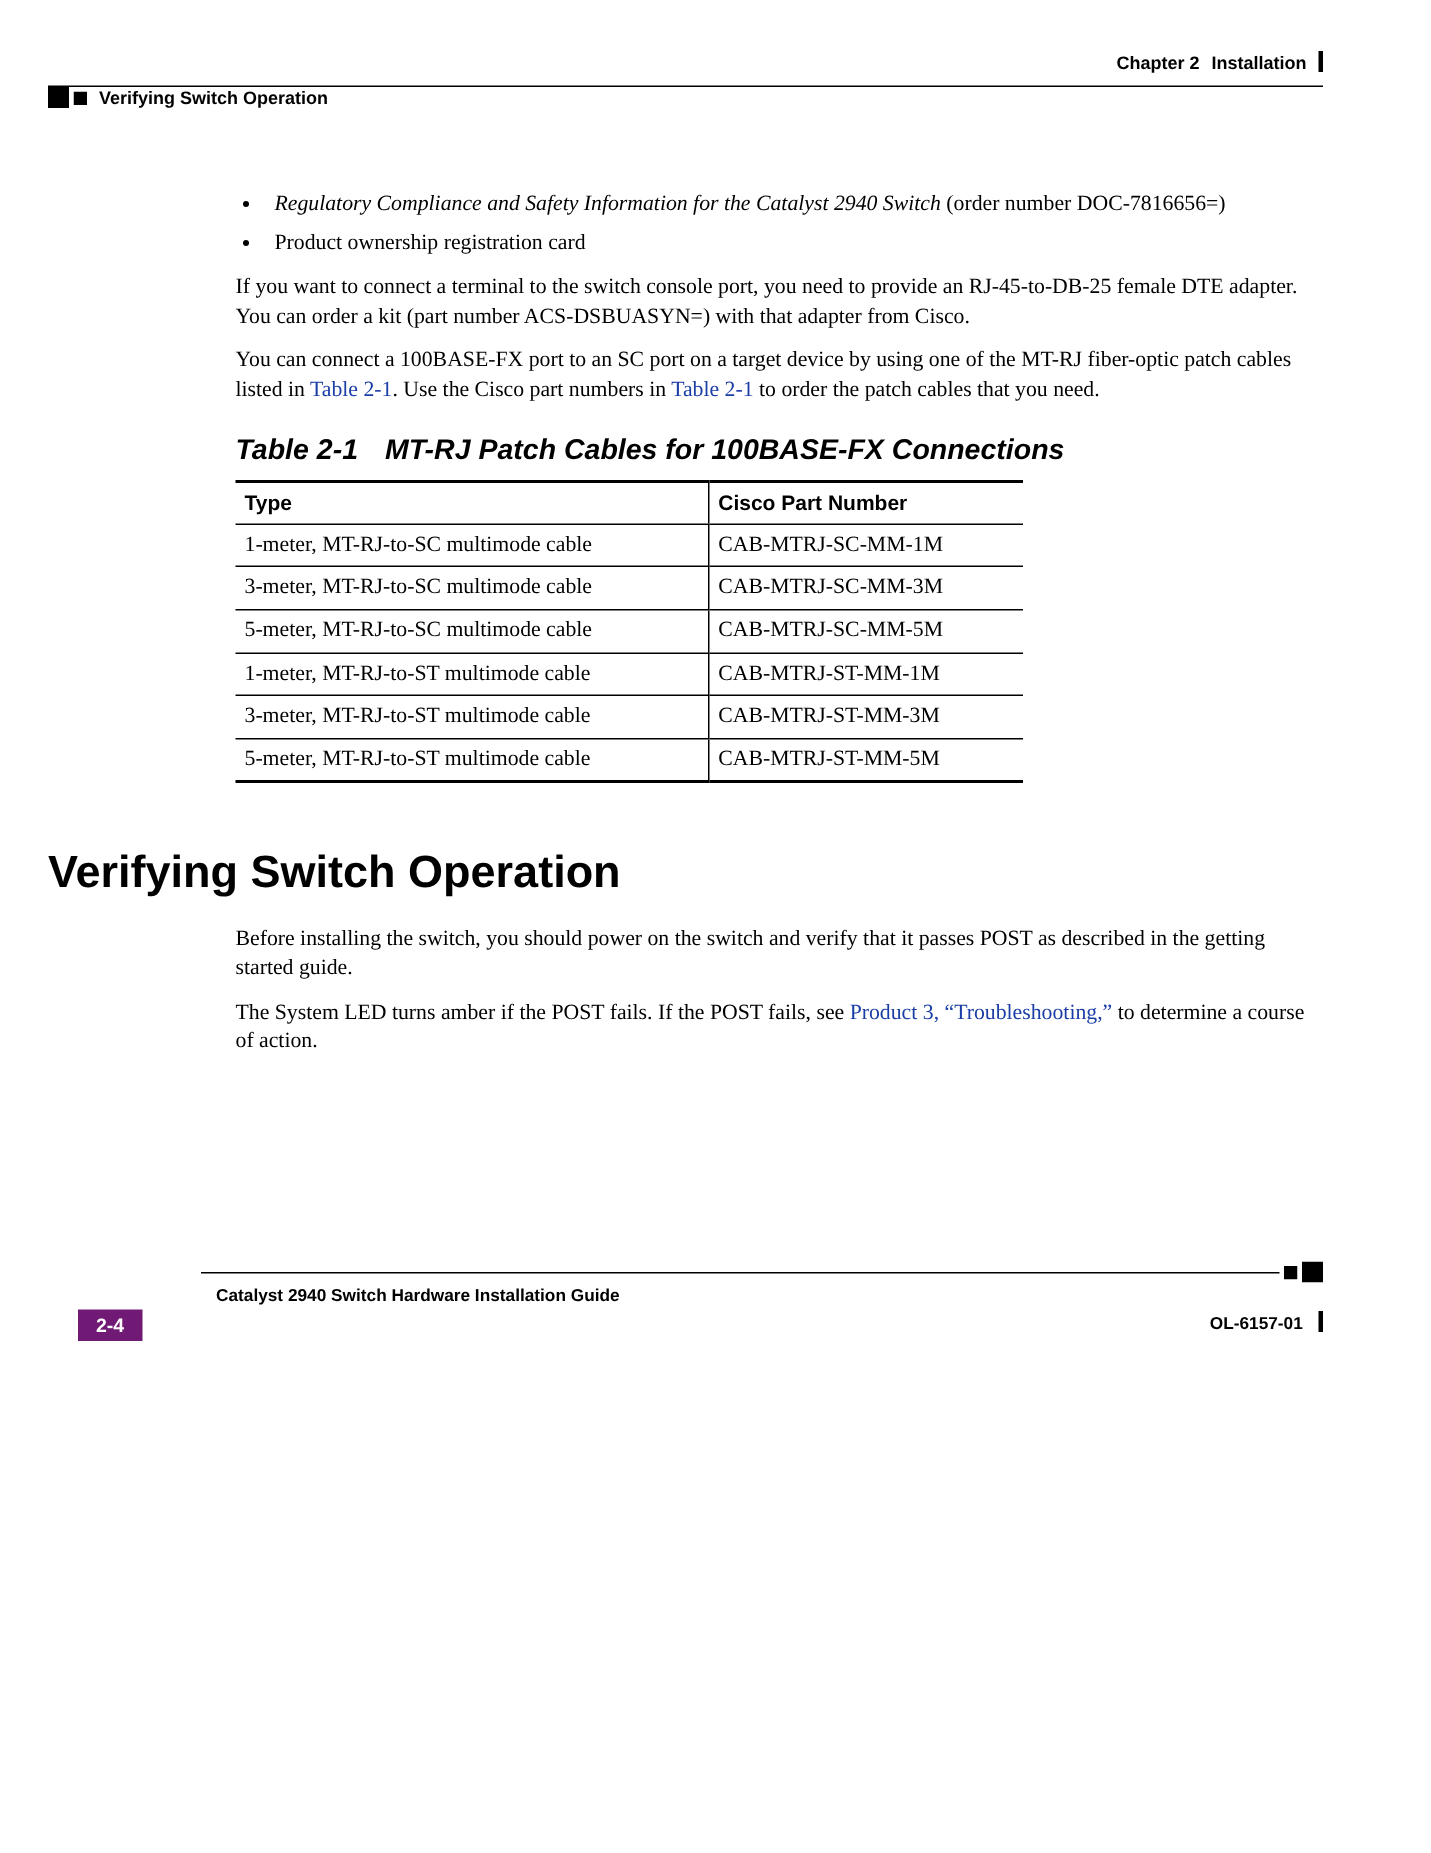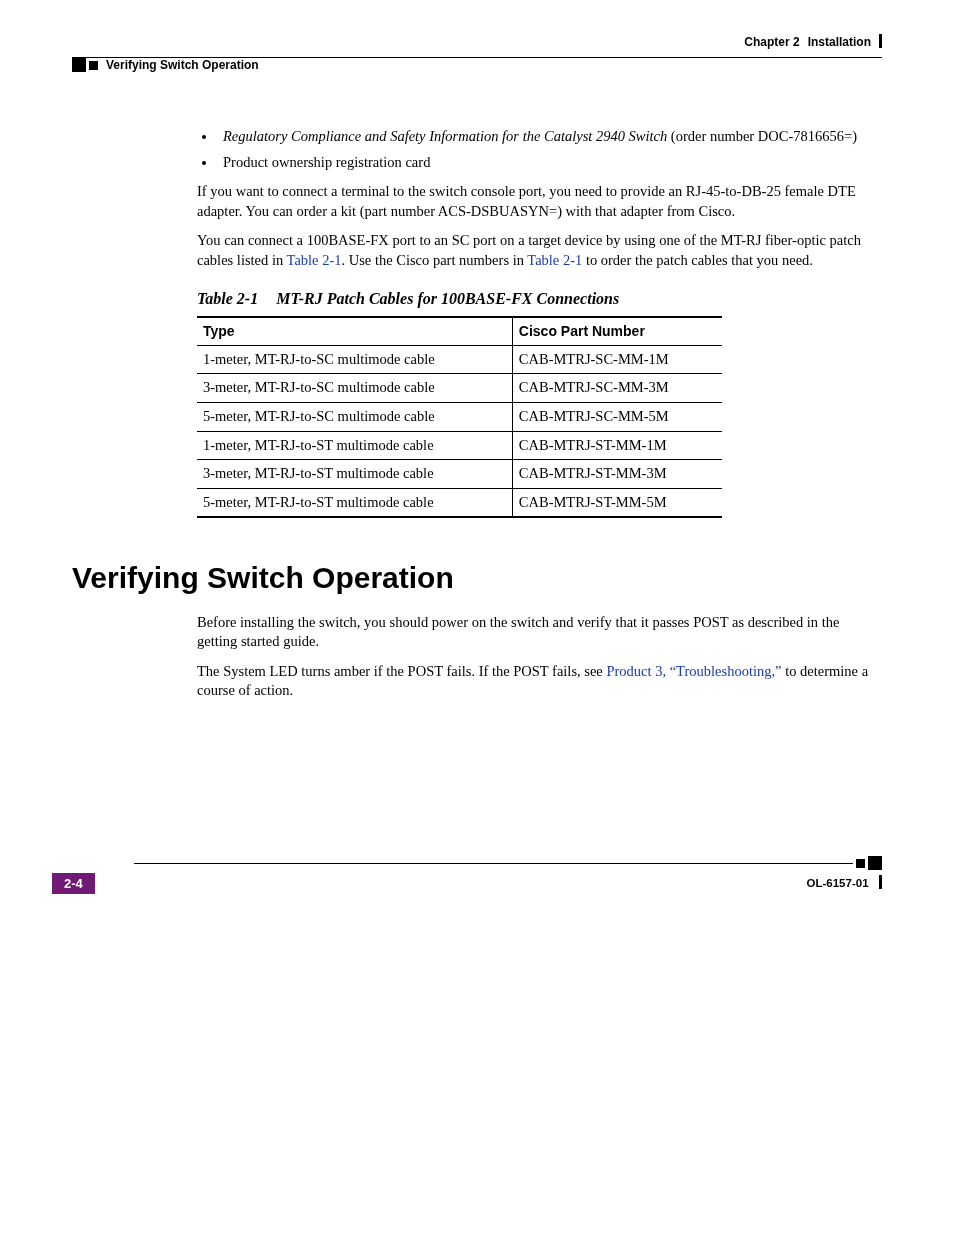--- a/index.html
+++ b/index.html
@@ -8,21 +8,21 @@
     background: #fff;
     font-family: "Times New Roman", Times, serif;
     color: #000;
     width: 954px;
   }
   .page {
     position: relative;
     width: 954px;
     height: 932px;
     box-sizing: border-box;
-    padding: 35px 72px 0 72px;
+    padding: 35px 72px 0 32px;
   }
   
   .hdr {
     font-family: Arial, Helvetica, sans-serif;
     font-weight: bold;
   }
   .hdr-right {
     display: flex;
     align-items: center;
     justify-content: flex-end;
@@ -80,24 +80,24 @@
   ul.bullets li {
     margin-bottom: 6px;
     padding-left: 6px;
   }
   .italic { font-style: italic; }
   p.para { margin: 10px 0; }
   a.xref { color: #1a3da6; text-decoration: none; }
 
   
   .tbl-caption {
-    font-family: Liberation Serif, serif;
+    font-family: Liberation Sans, sans-serif;
     font-weight: bold;
     font-style: italic;
-    font-size: 16px;
+    font-size: 19px;
     margin-top: 18px;
     margin-bottom: 6px;
   }
   .tbl-caption .tbl-num { margin-right: 18px; }
   table.data {
     border-collapse: collapse;
     width: 525px;
     font-size: 14.5px;
   }
   table.data th {
@@ -281,20 +281,21 @@
       <hr class="foot-rule">
       <span class="foot-boxes">
         <svg class="black-box-small" viewBox="0 0 10 10" style="margin-left:3px;">
             <rect width="10" height="10" fill="#000"></rect>
           </svg>
         <svg class="black-box-big" viewBox="0 0 10 10" style="margin-left:3px;">
             <rect width="10" height="10" fill="#000"></rect>
           </svg>
       </span>
     </div>
+    <div class="foot-title">Catalyst 2940 Switch Hardware Installation Guide</div>
     <div class="foot-row">
       <span class="pagenum-badge">2-4</span>
       <span>
         <span class="docnum">OL-6157-01</span>
         <span class="vbar-foot"></span>
       </span>
     </div>
   </div>
 
 </div>

